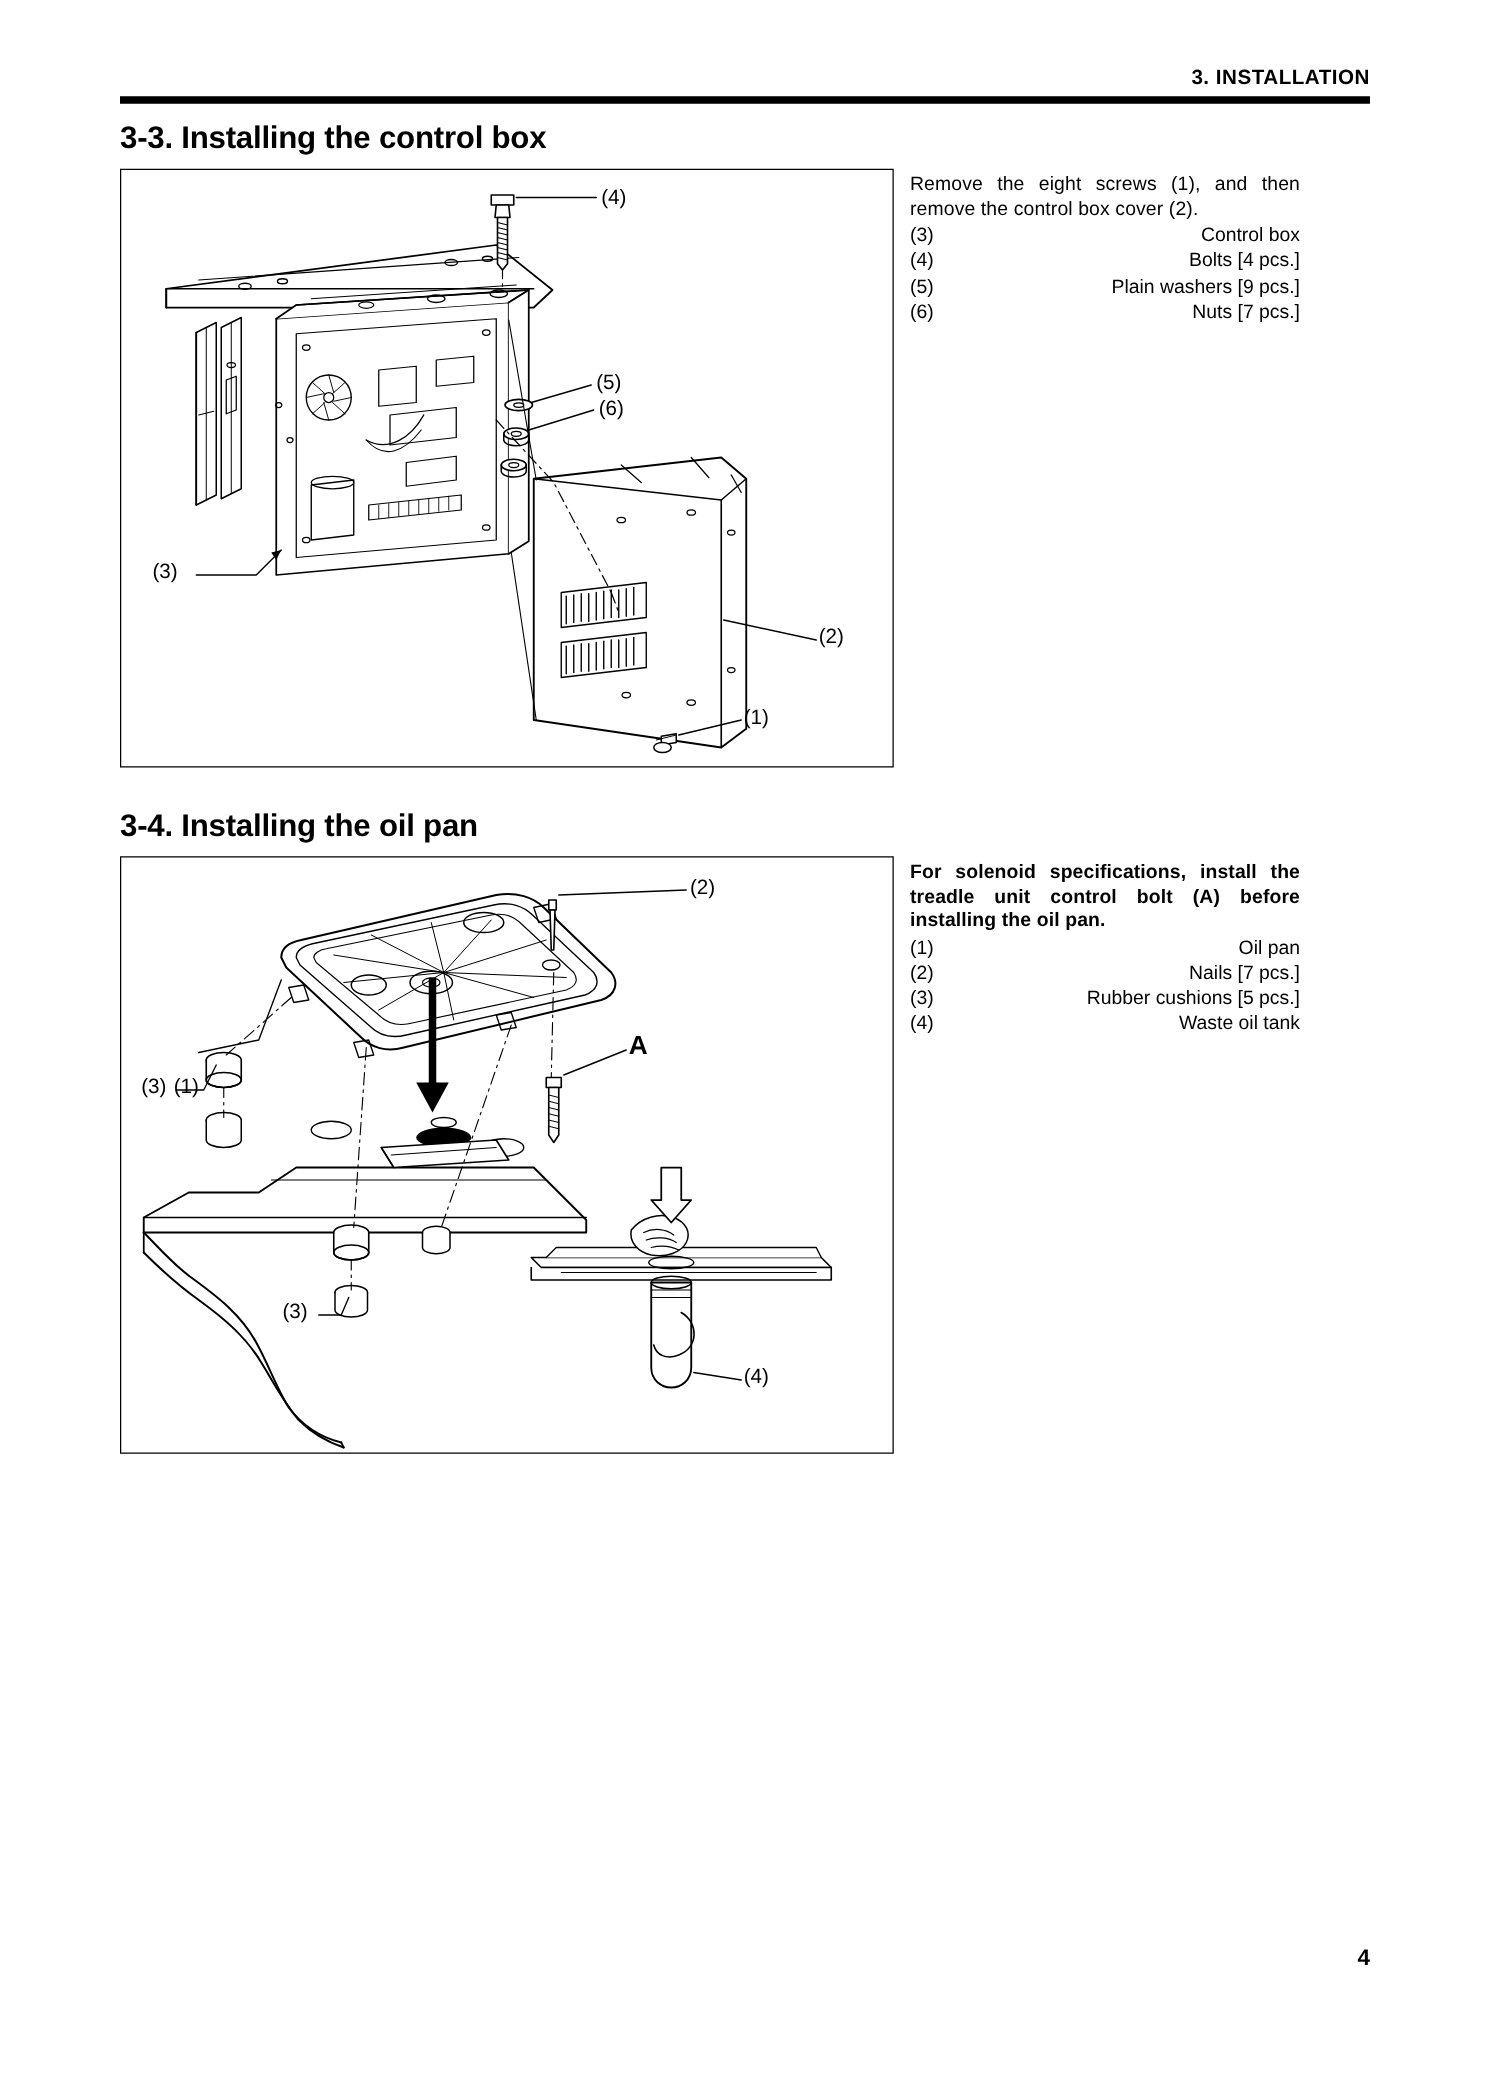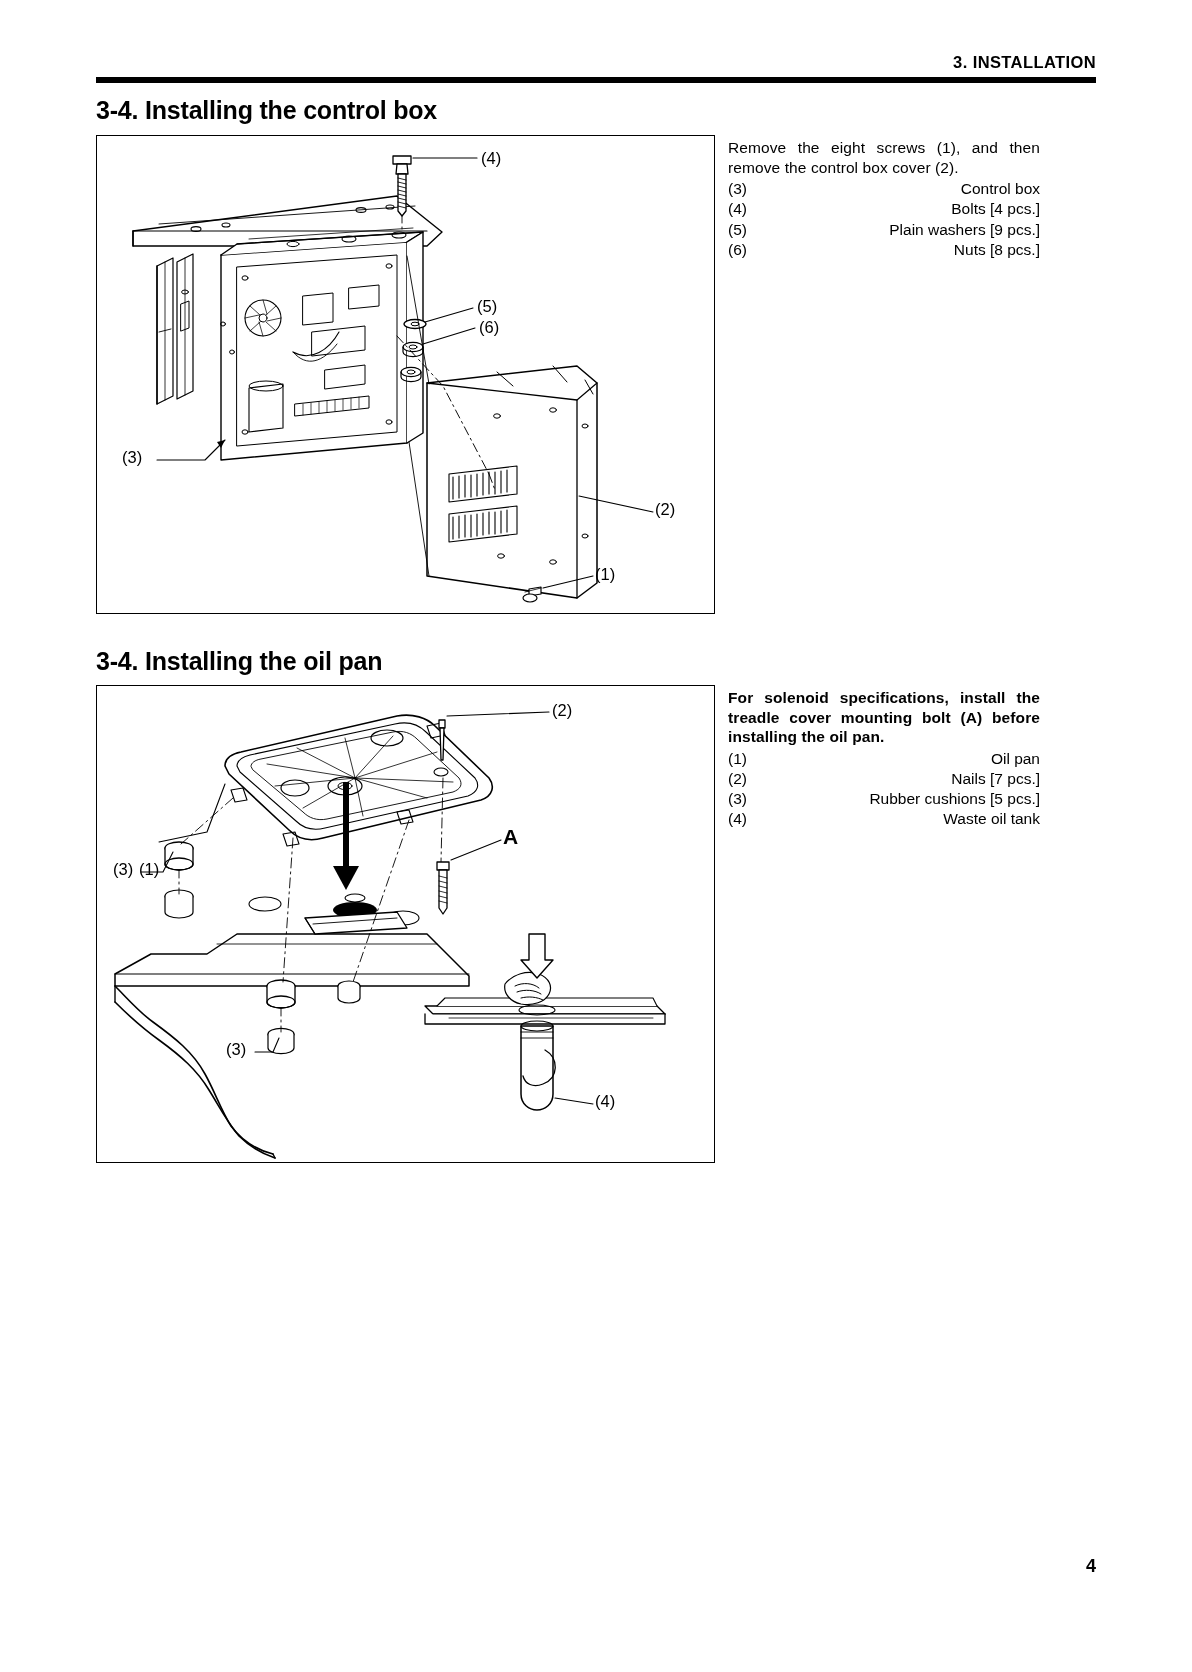--- a/index.html
+++ b/index.html
@@ -125,21 +125,21 @@
 </head>
 <body>
 
 <div class="page">
 
   <div class="header">
     <div class="header-title">3. INSTALLATION</div>
     <div class="header-rule"></div>
   </div>
 
-  <div class="sec-heading" id="sec1-heading">3-4. Installing the control box</div>
+  <div class="sec-heading" id="sec1-heading">3-3. Installing the control box</div>
 
   <div class="figure-frame" id="fig1-frame">
     <svg class="fig-svg" width="616" height="476" viewBox="0 0 616 476">
       <g fill="none" stroke="#000" stroke-width="1.4" stroke-linejoin="round" stroke-linecap="round">
 
         <path d="M36 95 L300 60 L345 96 L330 110 L36 110 Z" fill="#fff"></path>
         <path d="M36 95 L330 95" stroke-width="1.1"></path>
         <path d="M36 110 L36 95"></path>
 
         <path d="M62 88 L318 70" stroke-width="0.9"></path>
@@ -324,21 +324,21 @@
       <div class="item-row">
         <span class="item-num">(4)</span>
         <span class="item-label">Bolts [4 pcs.]</span>
       </div>
       <div class="item-row">
         <span class="item-num">(5)</span>
         <span class="item-label">Plain washers [9 pcs.]</span>
       </div>
       <div class="item-row">
         <span class="item-num">(6)</span>
-        <span class="item-label">Nuts [8 pcs.]</span>
+        <span class="item-label">Nuts [7 pcs.]</span>
       </div>
     </div>
   </div>
 
   <div class="sec-heading" id="sec2-heading">3-4. Installing the oil pan</div>
 
   <div class="figure-frame" id="fig2-frame">
     <svg class="fig-svg" width="616" height="475" viewBox="0 0 616 475">
       <g fill="none" stroke="#000" stroke-width="1.4" stroke-linejoin="round" stroke-linecap="round">
 
@@ -494,21 +494,21 @@
 
     <div class="callout" style="left:42px; top:175px;">(1)</div>
     <div class="callout" style="left:455px; top:16px;">(2)</div>
     <div class="callout" style="left:16px; top:175px;">(3)</div>
     <div class="callout" style="left:129px; top:355px;">(3)</div>
     <div class="callout" style="left:498px; top:407px;">(4)</div>
     <div class="callout big" style="left:406px; top:140px;">A</div>
   </div>
 
   <div class="text-col" id="text2">
-    <p class="para bold">For solenoid specifications, install the treadle cover mounting bolt (A) before installing the oil pan.</p>
+    <p class="para bold">For solenoid specifications, install the treadle unit control bolt (A) before installing the oil pan.</p>
     <div class="item-list">
       <div class="item-row">
         <span class="item-num">(1)</span>
         <span class="item-label">Oil pan</span>
       </div>
       <div class="item-row">
         <span class="item-num">(2)</span>
         <span class="item-label">Nails [7 pcs.]</span>
       </div>
       <div class="item-row">

